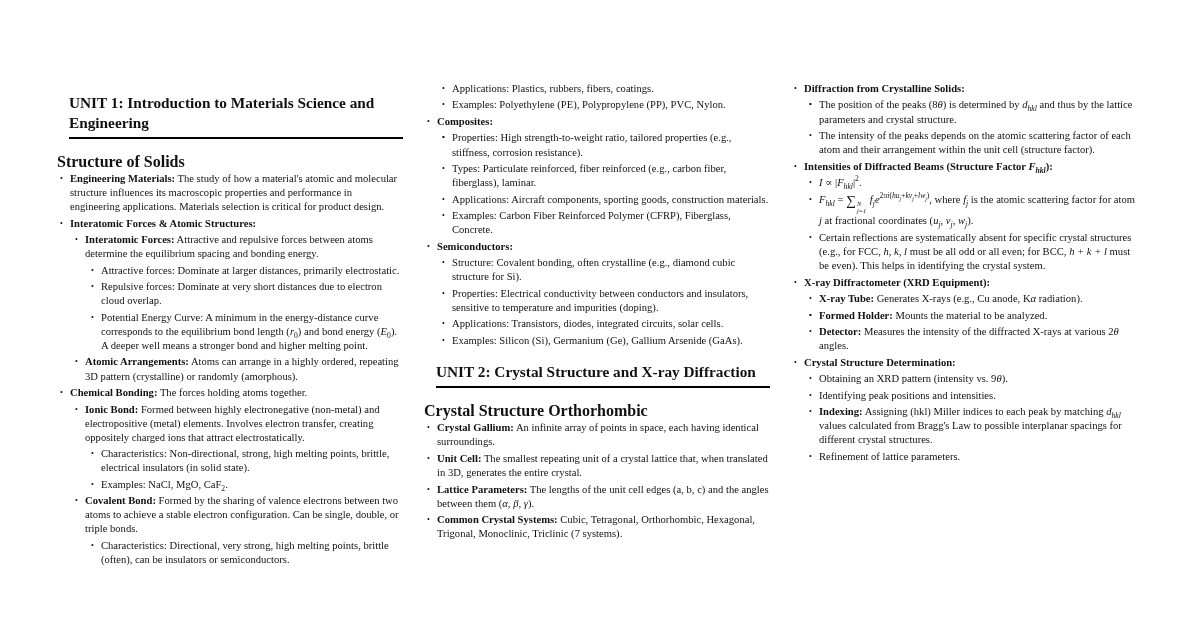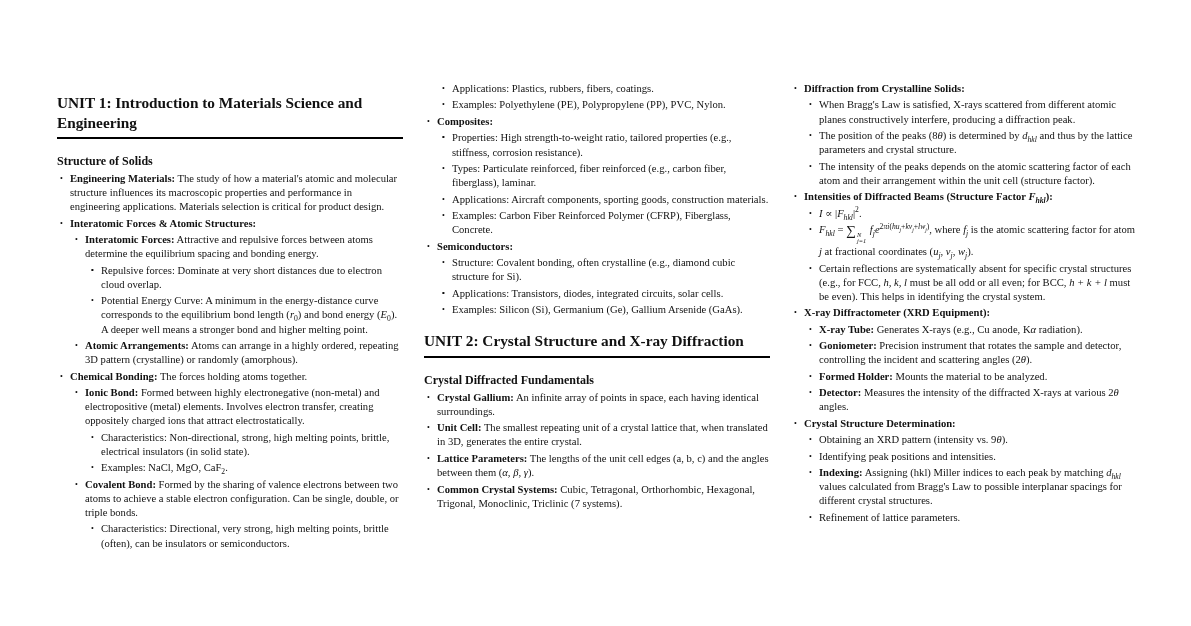--- a/index.html
+++ b/index.html
@@ -7,24 +7,24 @@
     position:relative;width:1191px;height:626px;background:#ffffff;
     overflow:hidden;color:#111111;
     font-family:"Liberation Serif","DejaVu Serif",serif;
   }
   .col{position:absolute;top:82px;width:346px;}
   .col0{left:57px;}
   .col1{left:424px;}
   .col2{left:791px;}
   .h1{
     font-size:15.3px;font-weight:bold;line-height:19.5px;
-    border-bottom:2px solid #000;padding-bottom:5px;margin:14px 0 8px 0;
+    border-bottom:2px solid #000;padding-bottom:5px;margin:14px 0 8px 12px;
   }
   .col .h1:first-child{margin-top:11px;}
-  .h2{font-size:12px;font-weight:bold;line-height:15px;margin:15px 0 3px 0;}
+  .h2{font-size:16px;font-weight:bold;line-height:15px;margin:15px 0 3px 0;}
   .li{position:relative;font-size:10.6px;line-height:14.1px;margin:0 0 2.4px 0;}
   .lvl1{padding-left:13px;}
   .lvl2{padding-left:28px;}
   .lvl3{padding-left:44px;}
   .bullet{position:absolute;top:0;font-size:8px;line-height:14.1px;}
   .lvl1 .bullet{left:3px;}
   .lvl2 .bullet{left:18px;}
   .lvl3 .bullet{left:34px;}
   .b{font-weight:bold;}
   .i{font-style:italic;}
@@ -39,21 +39,21 @@
 </head>
 <body>
 
 <div class="page">
   <div class="col col0">
       <div class="h1"><span class="txt"><span>UNIT 1: Introduction to Materials Science and Engineering</span></span></div>
       <div class="h2"><span class="txt"><span>Structure of Solids</span></span></div>
       <div class="li li lvl1"><span class="bullet">•</span><span class="txt"><span class="b">Engineering Materials:</span><span> The study of how a material's atomic and molecular structure influences its macroscopic properties and performance in engineering applications. Materials selection is critical for product design.</span></span></div>
       <div class="li li lvl1"><span class="bullet">•</span><span class="txt"><span class="b">Interatomic Forces &amp; Atomic Structures:</span></span></div>
       <div class="li li lvl2"><span class="bullet">•</span><span class="txt"><span class="b">Interatomic Forces:</span><span> Attractive and repulsive forces between atoms determine the equilibrium spacing and bonding energy.</span></span></div>
-      <div class="li li lvl3"><span class="bullet">•</span></div>
+      <div class="li li lvl3"><span class="bullet">•</span><span class="txt"><span>Attractive forces: Dominate at larger distances, primarily electrostatic.</span></span></div>
       <div class="li li lvl3"><span class="bullet">•</span><span class="txt"><span>Repulsive forces: Dominate at very short distances due to electron cloud overlap.</span></span></div>
       <div class="li li lvl3"><span class="bullet">•</span><span class="txt"><span>Potential Energy Curve: A minimum in the energy-distance curve corresponds to the equilibrium bond length (</span><span class="i">r</span><sub>0</sub><span>) and bond energy (</span><span class="i">E</span><sub>0</sub><span>). A deeper well means a stronger bond and higher melting point.</span></span></div>
       <div class="li li lvl2"><span class="bullet">•</span><span class="txt"><span class="b">Atomic Arrangements:</span><span> Atoms can arrange in a highly ordered, repeating 3D pattern (crystalline) or randomly (amorphous).</span></span></div>
       <div class="li li lvl1"><span class="bullet">•</span><span class="txt"><span class="b">Chemical Bonding:</span><span> The forces holding atoms together.</span></span></div>
       <div class="li li lvl2"><span class="bullet">•</span><span class="txt"><span class="b">Ionic Bond:</span><span> Formed between highly electronegative (non-metal) and electropositive (metal) elements. Involves electron transfer, creating oppositely charged ions that attract electrostatically.</span></span></div>
       <div class="li li lvl3"><span class="bullet">•</span><span class="txt"><span>Characteristics: Non-directional, strong, high melting points, brittle, electrical insulators (in solid state).</span></span></div>
       <div class="li li lvl3"><span class="bullet">•</span><span class="txt"><span>Examples: NaCl, MgO, CaF</span><sub>2</sub><span>.</span></span></div>
       <div class="li li lvl2"><span class="bullet">•</span><span class="txt"><span class="b">Covalent Bond:</span><span> Formed by the sharing of valence electrons between two atoms to achieve a stable electron configuration. Can be single, double, or triple bonds.</span></span></div>
       <div class="li li lvl3"><span class="bullet">•</span><span class="txt"><span>Characteristics: Directional, very strong, high melting points, brittle (often), can be insulators or semiconductors.</span></span></div>
     </div>
@@ -61,45 +61,45 @@
       <div class="li li lvl2"><span class="bullet">•</span><span class="txt"><span>Applications: Plastics, rubbers, fibers, coatings.</span></span></div>
       <div class="li li lvl2"><span class="bullet">•</span><span class="txt"><span>Examples: Polyethylene (PE), Polypropylene (PP), PVC, Nylon.</span></span></div>
       <div class="li li lvl1"><span class="bullet">•</span><span class="txt"><span class="b">Composites:</span></span></div>
       <div class="li li lvl2"><span class="bullet">•</span></div>
       <div class="li li lvl2"><span class="bullet">•</span><span class="txt"><span>Properties: High strength-to-weight ratio, tailored properties (e.g., stiffness, corrosion resistance).</span></span></div>
       <div class="li li lvl2"><span class="bullet">•</span><span class="txt"><span>Types: Particulate reinforced, fiber reinforced (e.g., carbon fiber, fiberglass), laminar.</span></span></div>
       <div class="li li lvl2"><span class="bullet">•</span><span class="txt"><span>Applications: Aircraft components, sporting goods, construction materials.</span></span></div>
       <div class="li li lvl2"><span class="bullet">•</span><span class="txt"><span>Examples: Carbon Fiber Reinforced Polymer (CFRP), Fiberglass, Concrete.</span></span></div>
       <div class="li li lvl1"><span class="bullet">•</span><span class="txt"><span class="b">Semiconductors:</span></span></div>
       <div class="li li lvl2"><span class="bullet">•</span><span class="txt"><span>Structure: Covalent bonding, often crystalline (e.g., diamond cubic structure for Si).</span></span></div>
-      <div class="li li lvl2"><span class="bullet">•</span></div>
+      <div class="li li lvl2"><span class="bullet">•</span><span class="txt"><span>Properties: Electrical conductivity between conductors and insulators, sensitive to temperature and impurities (doping).</span></span></div>
       <div class="li li lvl2"><span class="bullet">•</span><span class="txt"><span>Applications: Transistors, diodes, integrated circuits, solar cells.</span></span></div>
       <div class="li li lvl2"><span class="bullet">•</span><span class="txt"><span>Examples: Silicon (Si), Germanium (Ge), Gallium Arsenide (GaAs).</span></span></div>
       <div class="h1"><span class="txt"><span>UNIT 2: Crystal Structure and X-ray Diffraction</span></span></div>
-      <div class="h2"><span class="txt"><span>Crystal Diffracted Fundamentals</span></span></div>
+      <div class="h2"><span class="txt"><span>Crystal Structure Orthorhombic</span></span></div>
       <div class="li li lvl1"><span class="bullet">•</span><span class="txt"><span class="b">Crystal Gallium:</span><span> An infinite array of points in space, each having identical surroundings.</span></span></div>
       <div class="li li lvl1"><span class="bullet">•</span><span class="txt"><span class="b">Unit Cell:</span><span> The smallest repeating unit of a crystal lattice that, when translated in 3D, generates the entire crystal.</span></span></div>
       <div class="li li lvl1"><span class="bullet">•</span><span class="txt"><span class="b">Lattice Parameters:</span><span> The lengths of the unit cell edges (a, b, c) and the angles between them (</span><span class="i">α, β, γ</span><span>).</span></span></div>
       <div class="li li lvl1"><span class="bullet">•</span><span class="txt"><span class="b">Common Crystal Systems:</span><span> Cubic, Tetragonal, Orthorhombic, Hexagonal, Trigonal, Monoclinic, Triclinic (7 systems).</span></span></div>
     </div>
   <div class="col col2">
       <div class="li li lvl1"><span class="bullet">•</span><span class="txt"><span class="b">Diffraction from Crystalline Solids:</span></span></div>
-      <div class="li li lvl2"><span class="bullet">•</span><span class="txt"><span>When Bragg's Law is satisfied, X-rays scattered from different atomic planes constructively interfere, producing a diffraction peak.</span></span></div>
+      <div class="li li lvl2"><span class="bullet">•</span></div>
       <div class="li li lvl2"><span class="bullet">•</span><span class="txt"><span>The position of the peaks (8</span><span class="i">θ</span><span>) is determined by </span><span class="i">d</span><sub class="i">hkl</sub><span> and thus by the lattice parameters and crystal structure.</span></span></div>
       <div class="li li lvl2"><span class="bullet">•</span><span class="txt"><span>The intensity of the peaks depends on the atomic scattering factor of each atom and their arrangement within the unit cell (structure factor).</span></span></div>
       <div class="li li lvl1"><span class="bullet">•</span><span class="txt"><span class="b">Intensities of Diffracted Beams (Structure Factor </span><span class="b i">F</span><sub class="b i">hkl</sub><span class="b">):</span></span></div>
       <div class="li li lvl2"><span class="bullet">•</span><span class="txt"><span class="i">I</span><span> ∝ |</span><span class="i">F</span><sub class="i">hkl</sub><span>|</span><sup>2</sup><span>.</span></span></div>
       <div class="li li lvl2"><span class="bullet">•</span><span class="txt"><span class="i">F</span><sub class="i">hkl</sub><span> = </span><span class="big">∑</span><span class="stack">
             <span>N</span>
             <span>j=1</span>
           </span><span> </span><span class="i">f</span><sub class="i">j</sub><span class="i">e</span><sup><span>2</span><span class="i">πi</span><span>(</span><span class="i">hu</span><sub class="i">j</sub><span>+</span><span class="i">kv</span><sub class="i">j</sub><span>+</span><span class="i">lw</span><sub class="i">j</sub><span>)</span></sup><span>, where </span><span class="i">f</span><sub class="i">j</sub><span> is the atomic scattering factor for atom </span><span class="i">j</span><span> at fractional coordinates (</span><span class="i">u</span><sub class="i">j</sub><span>, </span><span class="i">v</span><sub class="i">j</sub><span>, </span><span class="i">w</span><sub class="i">j</sub><span>).</span></span></div>
       <div class="li li lvl2"><span class="bullet">•</span><span class="txt"><span>Certain reflections are systematically absent for specific crystal structures (e.g., for FCC, </span><span class="i">h, k, l</span><span> must be all odd or all even; for BCC, </span><span class="i">h + k + l</span><span> must be even). This helps in identifying the crystal system.</span></span></div>
       <div class="li li lvl1"><span class="bullet">•</span><span class="txt"><span class="b">X-ray Diffractometer (XRD Equipment):</span></span></div>
       <div class="li li lvl2"><span class="bullet">•</span><span class="txt"><span class="b">X-ray Tube:</span><span> Generates X-rays (e.g., Cu anode, K</span><span class="i">α</span><span> radiation).</span></span></div>
-      <div class="li li lvl2"><span class="bullet">•</span><span class="txt"><span class="b">Goniometer:</span><span> Precision instrument that rotates the sample and detector, controlling the incident and scattering angles (2</span><span class="i">θ</span><span>).</span></span></div>
+      <div class="li li lvl2"><span class="bullet">•</span></div>
       <div class="li li lvl2"><span class="bullet">•</span><span class="txt"><span class="b">Formed Holder:</span><span> Mounts the material to be analyzed.</span></span></div>
       <div class="li li lvl2"><span class="bullet">•</span><span class="txt"><span class="b">Detector:</span><span> Measures the intensity of the diffracted X-rays at various 2</span><span class="i">θ</span><span> angles.</span></span></div>
       <div class="li li lvl1"><span class="bullet">•</span><span class="txt"><span class="b">Crystal Structure Determination:</span></span></div>
       <div class="li li lvl2"><span class="bullet">•</span><span class="txt"><span>Obtaining an XRD pattern (intensity vs. 9</span><span class="i">θ</span><span>).</span></span></div>
       <div class="li li lvl2"><span class="bullet">•</span><span class="txt"><span>Identifying peak positions and intensities.</span></span></div>
       <div class="li li lvl2"><span class="bullet">•</span><span class="txt"><span class="b">Indexing:</span><span> Assigning (hkl) Miller indices to each peak by matching </span><span class="i">d</span><sub class="i">hkl</sub><span> values calculated from Bragg's Law to possible interplanar spacings for different crystal structures.</span></span></div>
       <div class="li li lvl2"><span class="bullet">•</span><span class="txt"><span>Refinement of lattice parameters.</span></span></div>
     </div>
 </div>
 

